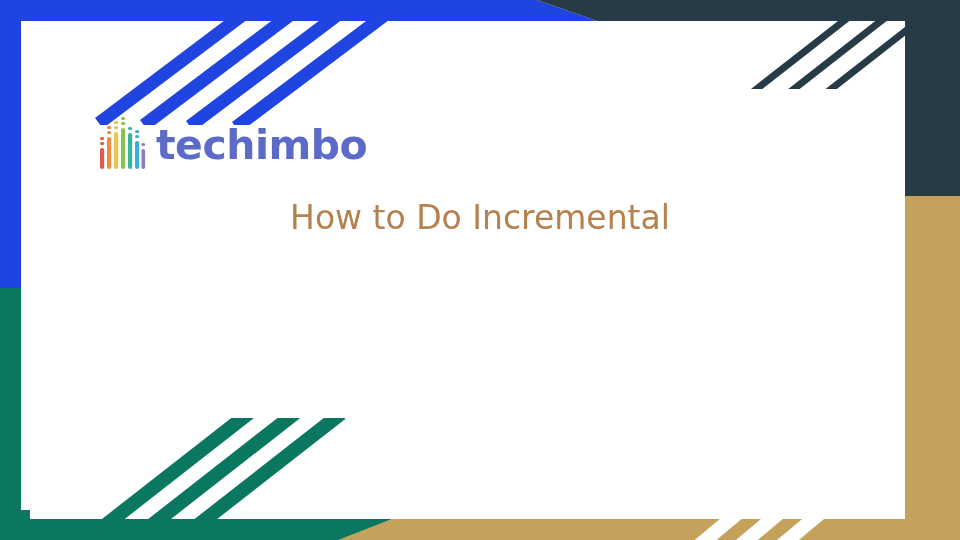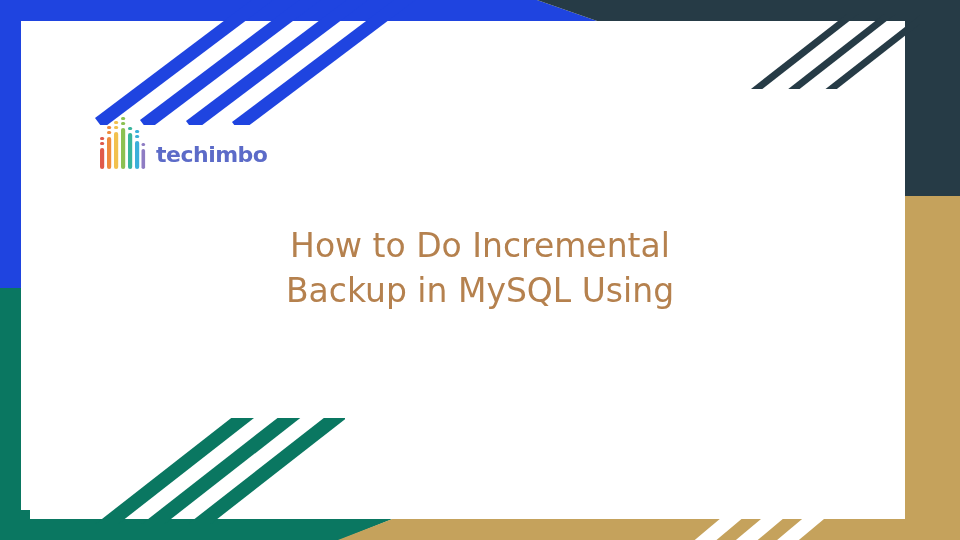--- a/index.html
+++ b/index.html
@@ -158,34 +158,34 @@
     left: 98px; top: 115px;
     display: flex;
     align-items: flex-end;
     gap: 10px;
   }
   .logo-mark {
     display: block;
   }
   .logo-word {
     font-family: "DejaVu Sans", sans-serif;
-    font-size: 22px;
+    font-size: 41px;
     font-weight: bold;
     letter-spacing: -0.5px;
     color: var(--c-logo-text);
     line-height: 1;
     position: relative;
     top: -5px;
   }
 
   
   .title {
     position: absolute;
     left: 200px;
-    top: 224px;
+    top: 196px;
     width: 560px;
     text-align: center;
     color: var(--c-title);
     font-family: "DejaVu Sans", sans-serif;
     font-size: 33px;
     font-weight: normal;
     line-height: 1.36;
     letter-spacing: 0px;
   }
 </style>
@@ -261,16 +261,15 @@
       <rect x="37" y="15" width="4.2" height="3" rx="1.6" fill="#3BAFDA"></rect>
 
       <rect x="43.5" y="34" width="3.6" height="20" rx="1.8" fill="#8E7CC3"></rect>
       <rect x="43.5" y="28" width="3.6" height="3" rx="1.5" fill="#8E7CC3"></rect>
     </svg>
     <span class="logo-word">techimbo</span>
   </div>
 
   <div class="title">
     <div>How to Do Incremental</div>
-    <div>Backup in MySQL Using</div>
   </div>
 
 </div>
 
 </body></html>

